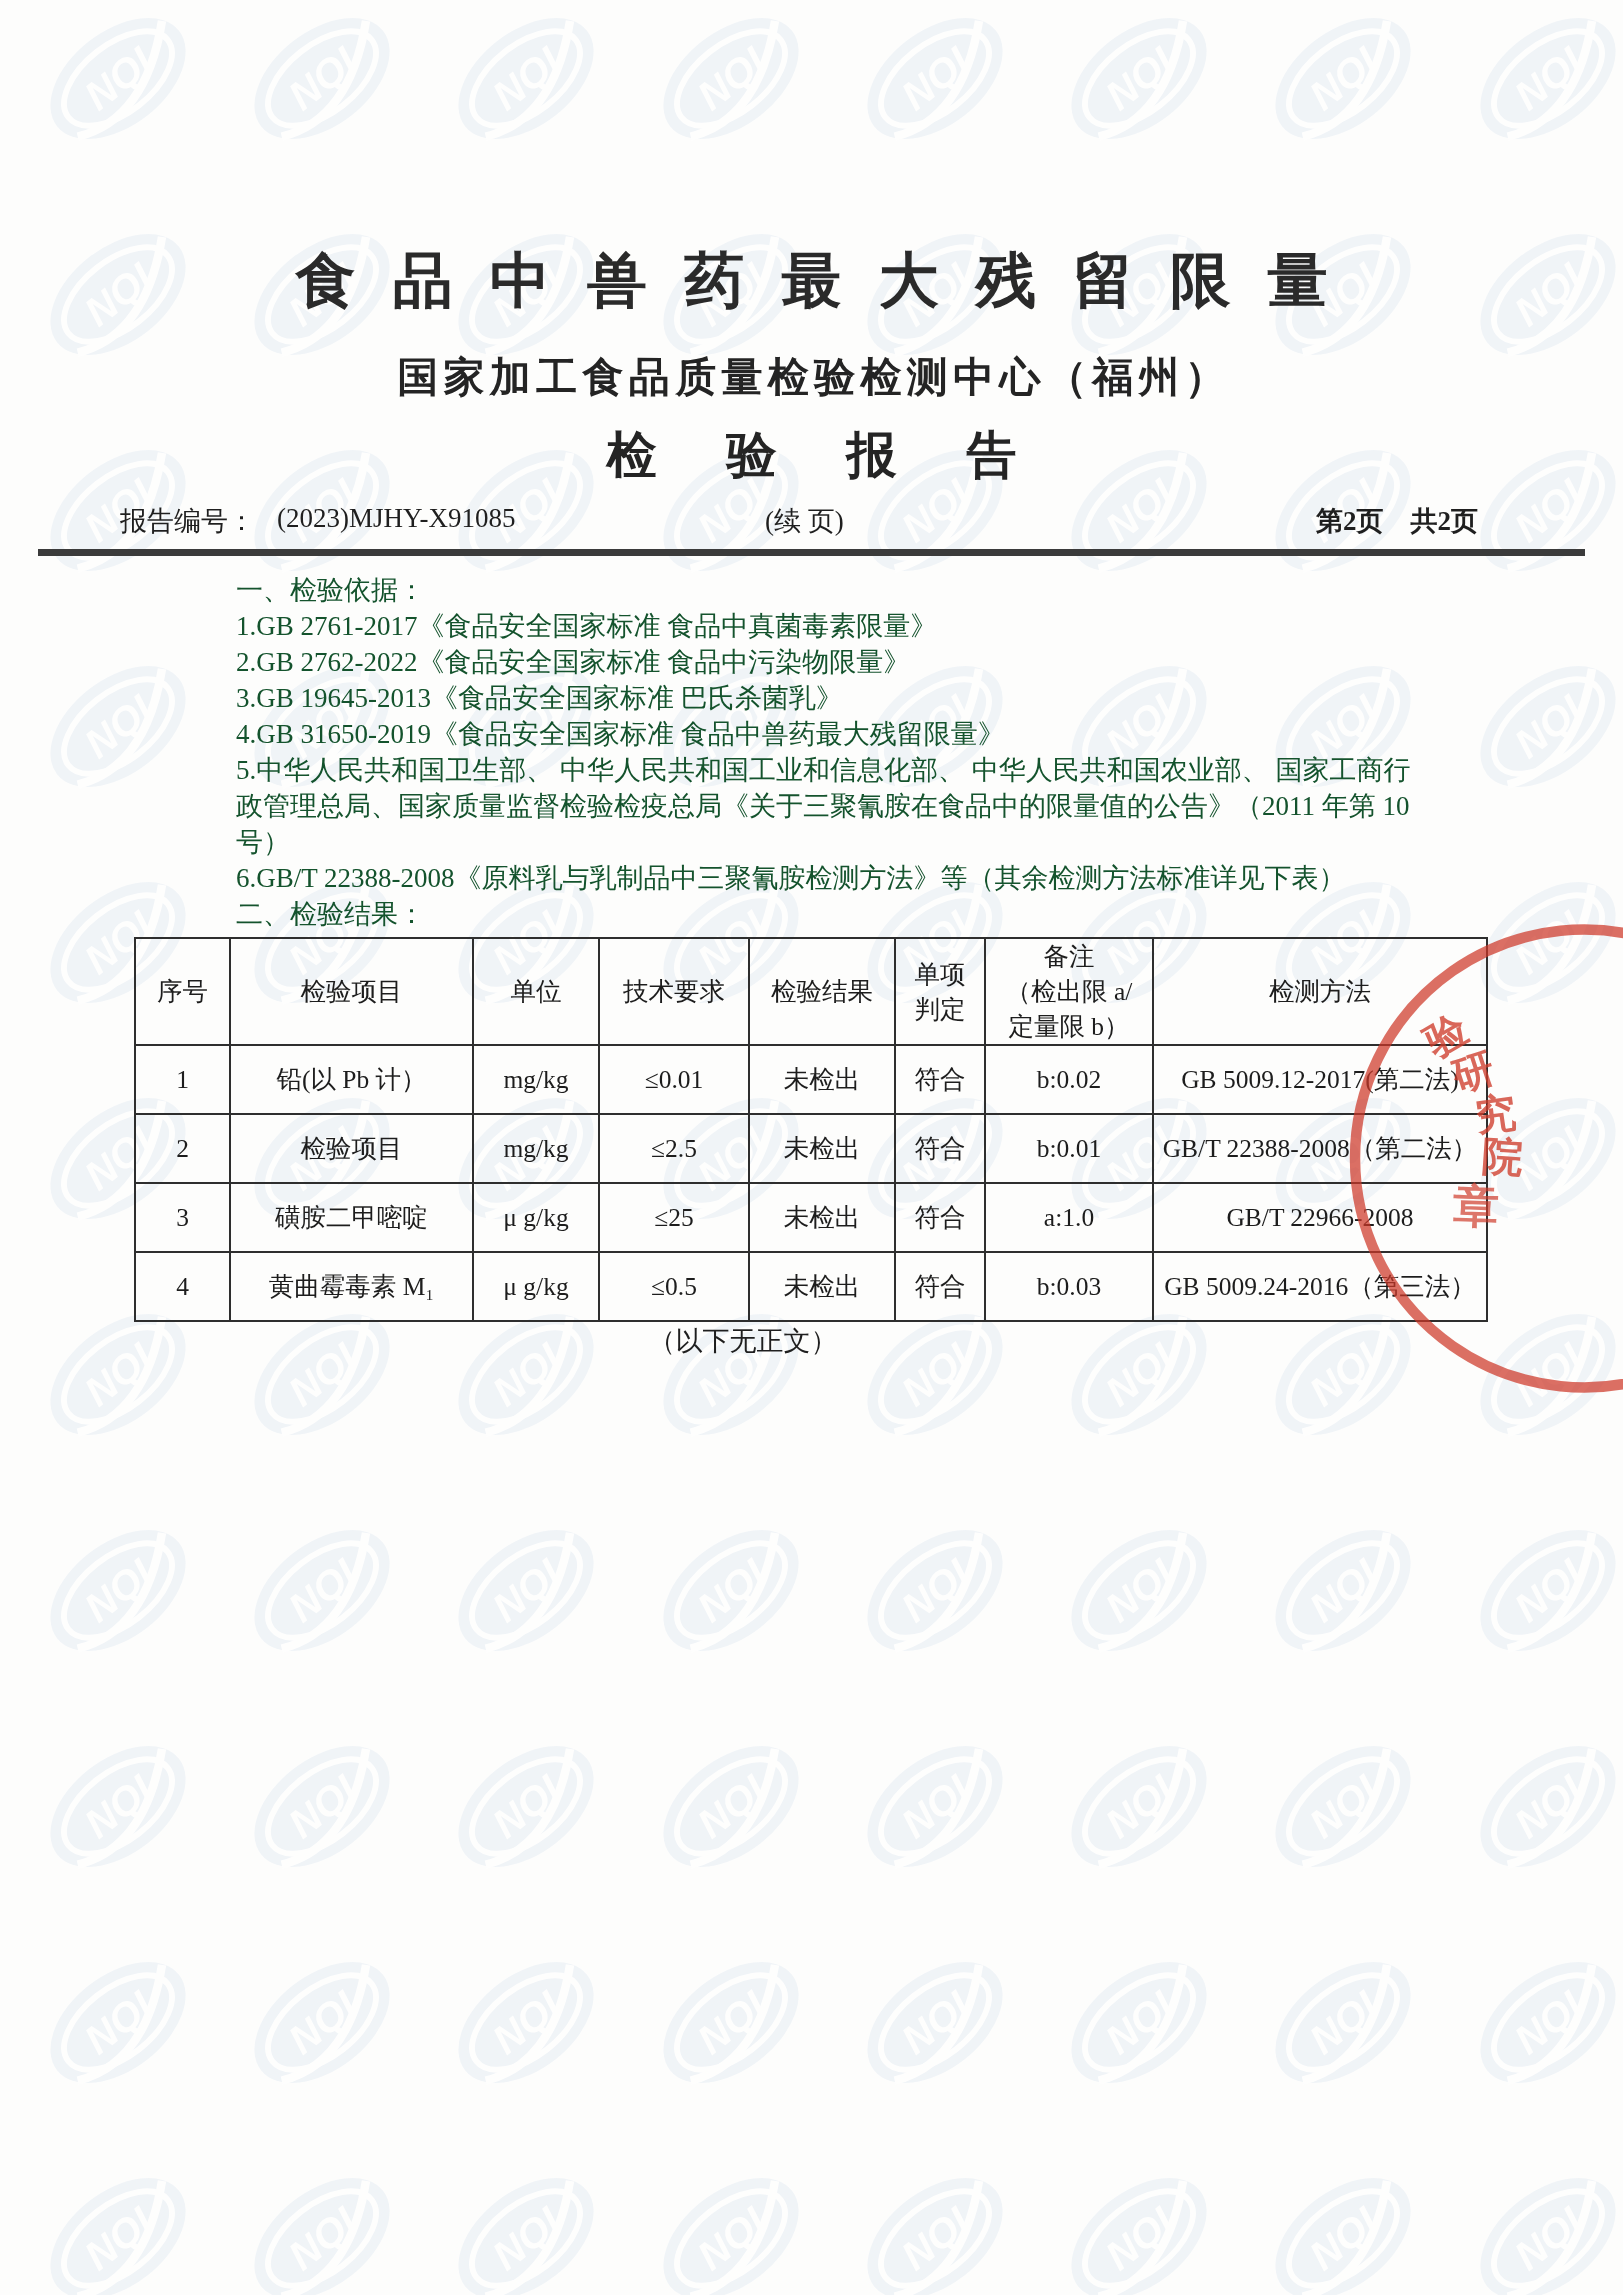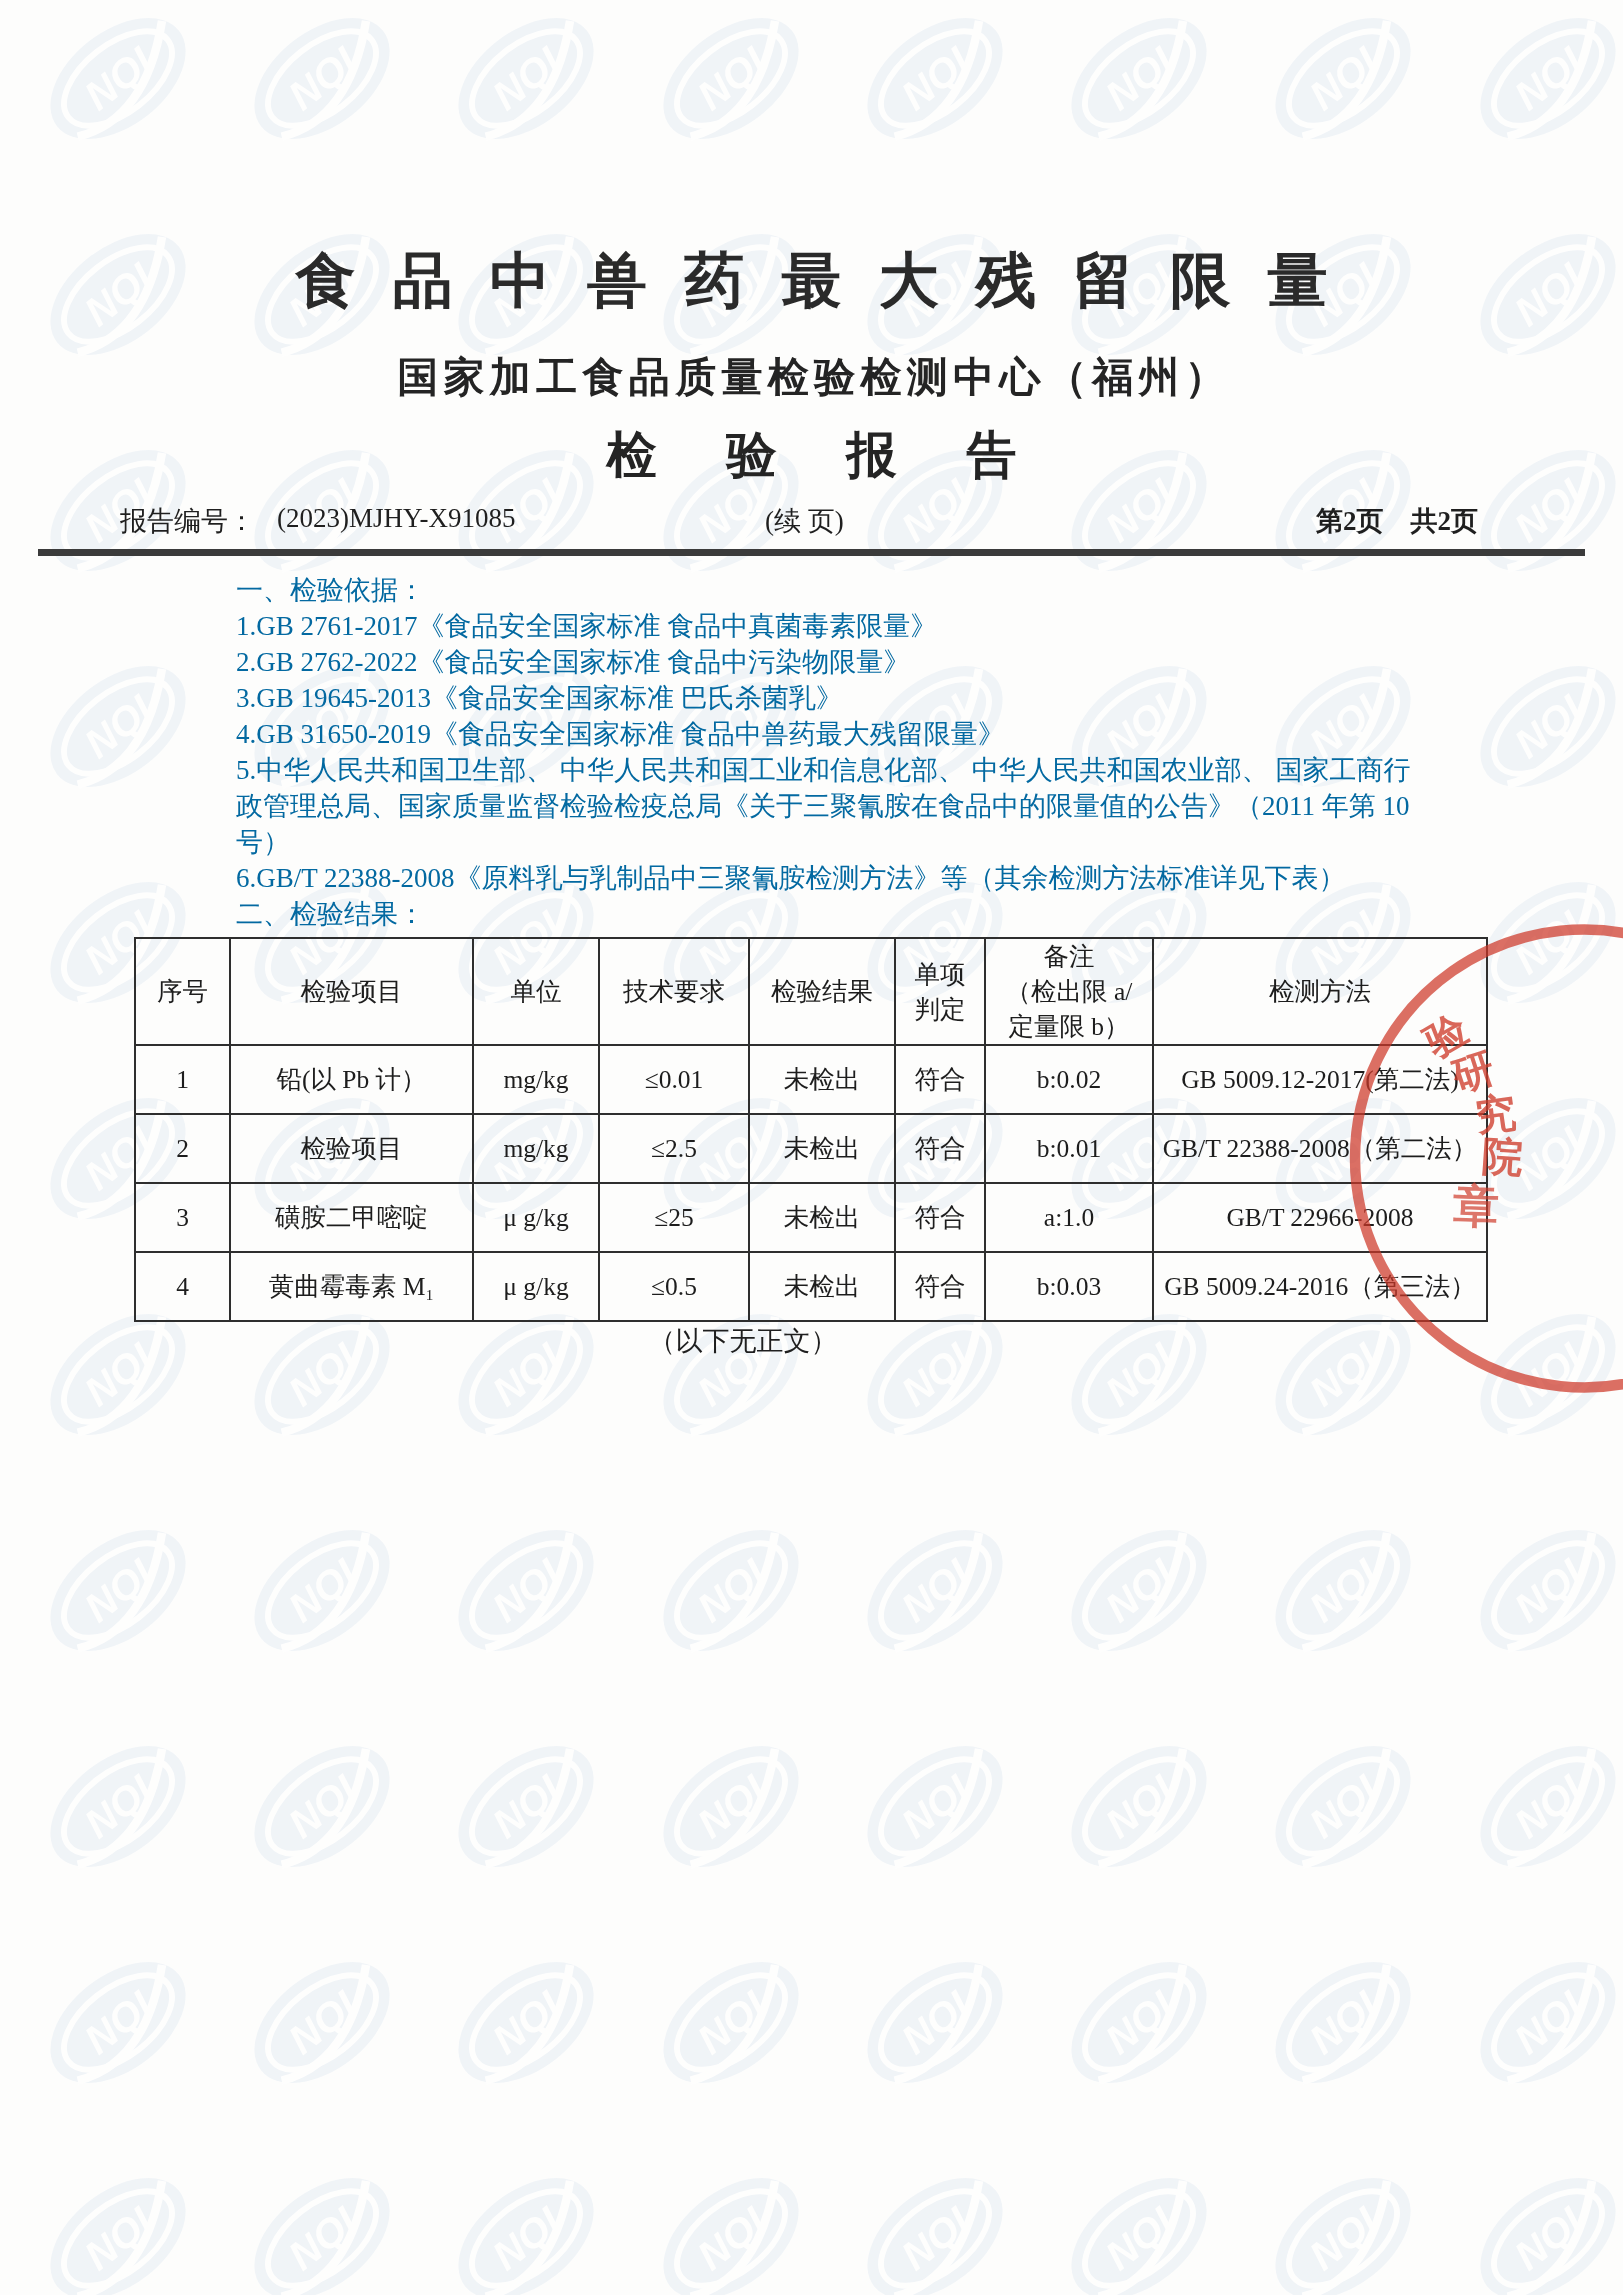--- a/index.html
+++ b/index.html
@@ -45,21 +45,21 @@
   .m-value{left:277px;}
   .m-cont{left:765px;}
   .m-page{left:1316px;font-weight:bold;}
   .rule{
     position:absolute;left:38px;top:549px;width:1547px;height:7.2px;
     background:#3b3b3b;z-index:1;
   }
   
   .body-block{
     position:absolute;left:236px;top:572px;width:1244px;z-index:1;
-    font-size:27px;line-height:36px;color:#0369a1;
+    font-size:27px;line-height:36px;color:#14532d;
   }
   .body-block .line{white-space:nowrap;}
   
   table.results{
     position:absolute;left:134px;top:937px;z-index:1;
     width:1352px;border-collapse:collapse;table-layout:fixed;
     font-size:25.5px;color:#1d1d1d;
   }
   table.results th,table.results td{
     border:2px solid #2e2e2e;

